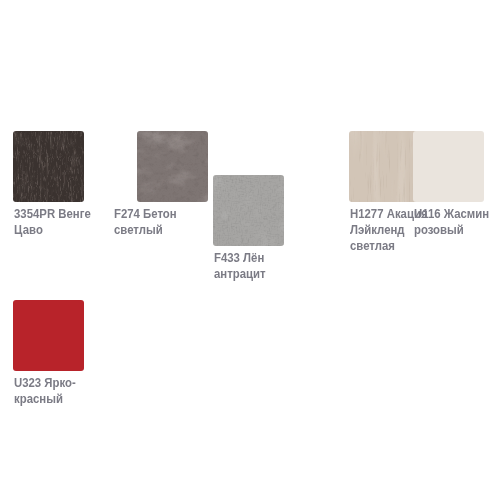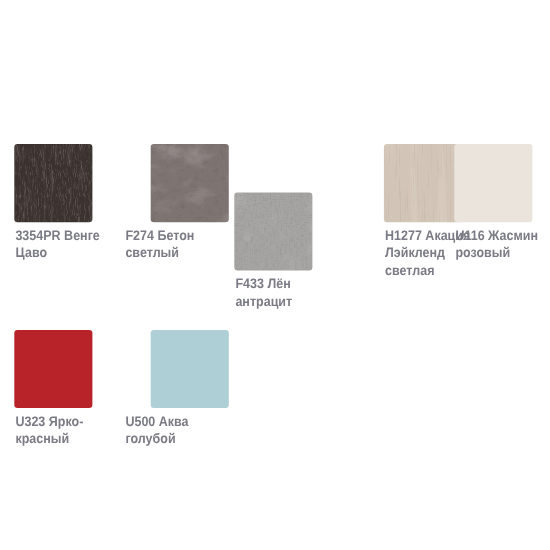--- a/index.html
+++ b/index.html
@@ -180,18 +180,14 @@
   <div class="swatch-cell r0 c4">
     <div class="swatch-chip fill-jasmin"></div>
     <div class="swatch-label">U116 Жасмин розовый</div>
   </div>
 
   <div class="swatch-cell r1 c0">
     <div class="swatch-chip fill-red"></div>
     <div class="swatch-label">U323 Ярко-красный</div>
   </div>
 
-  <div class="swatch-cell r1 c1">
-    <div class="swatch-chip fill-aqua"></div>
-    <div class="swatch-label">U500 Аква голубой</div>
-  </div>
 
 </div>
 
 </body></html>

